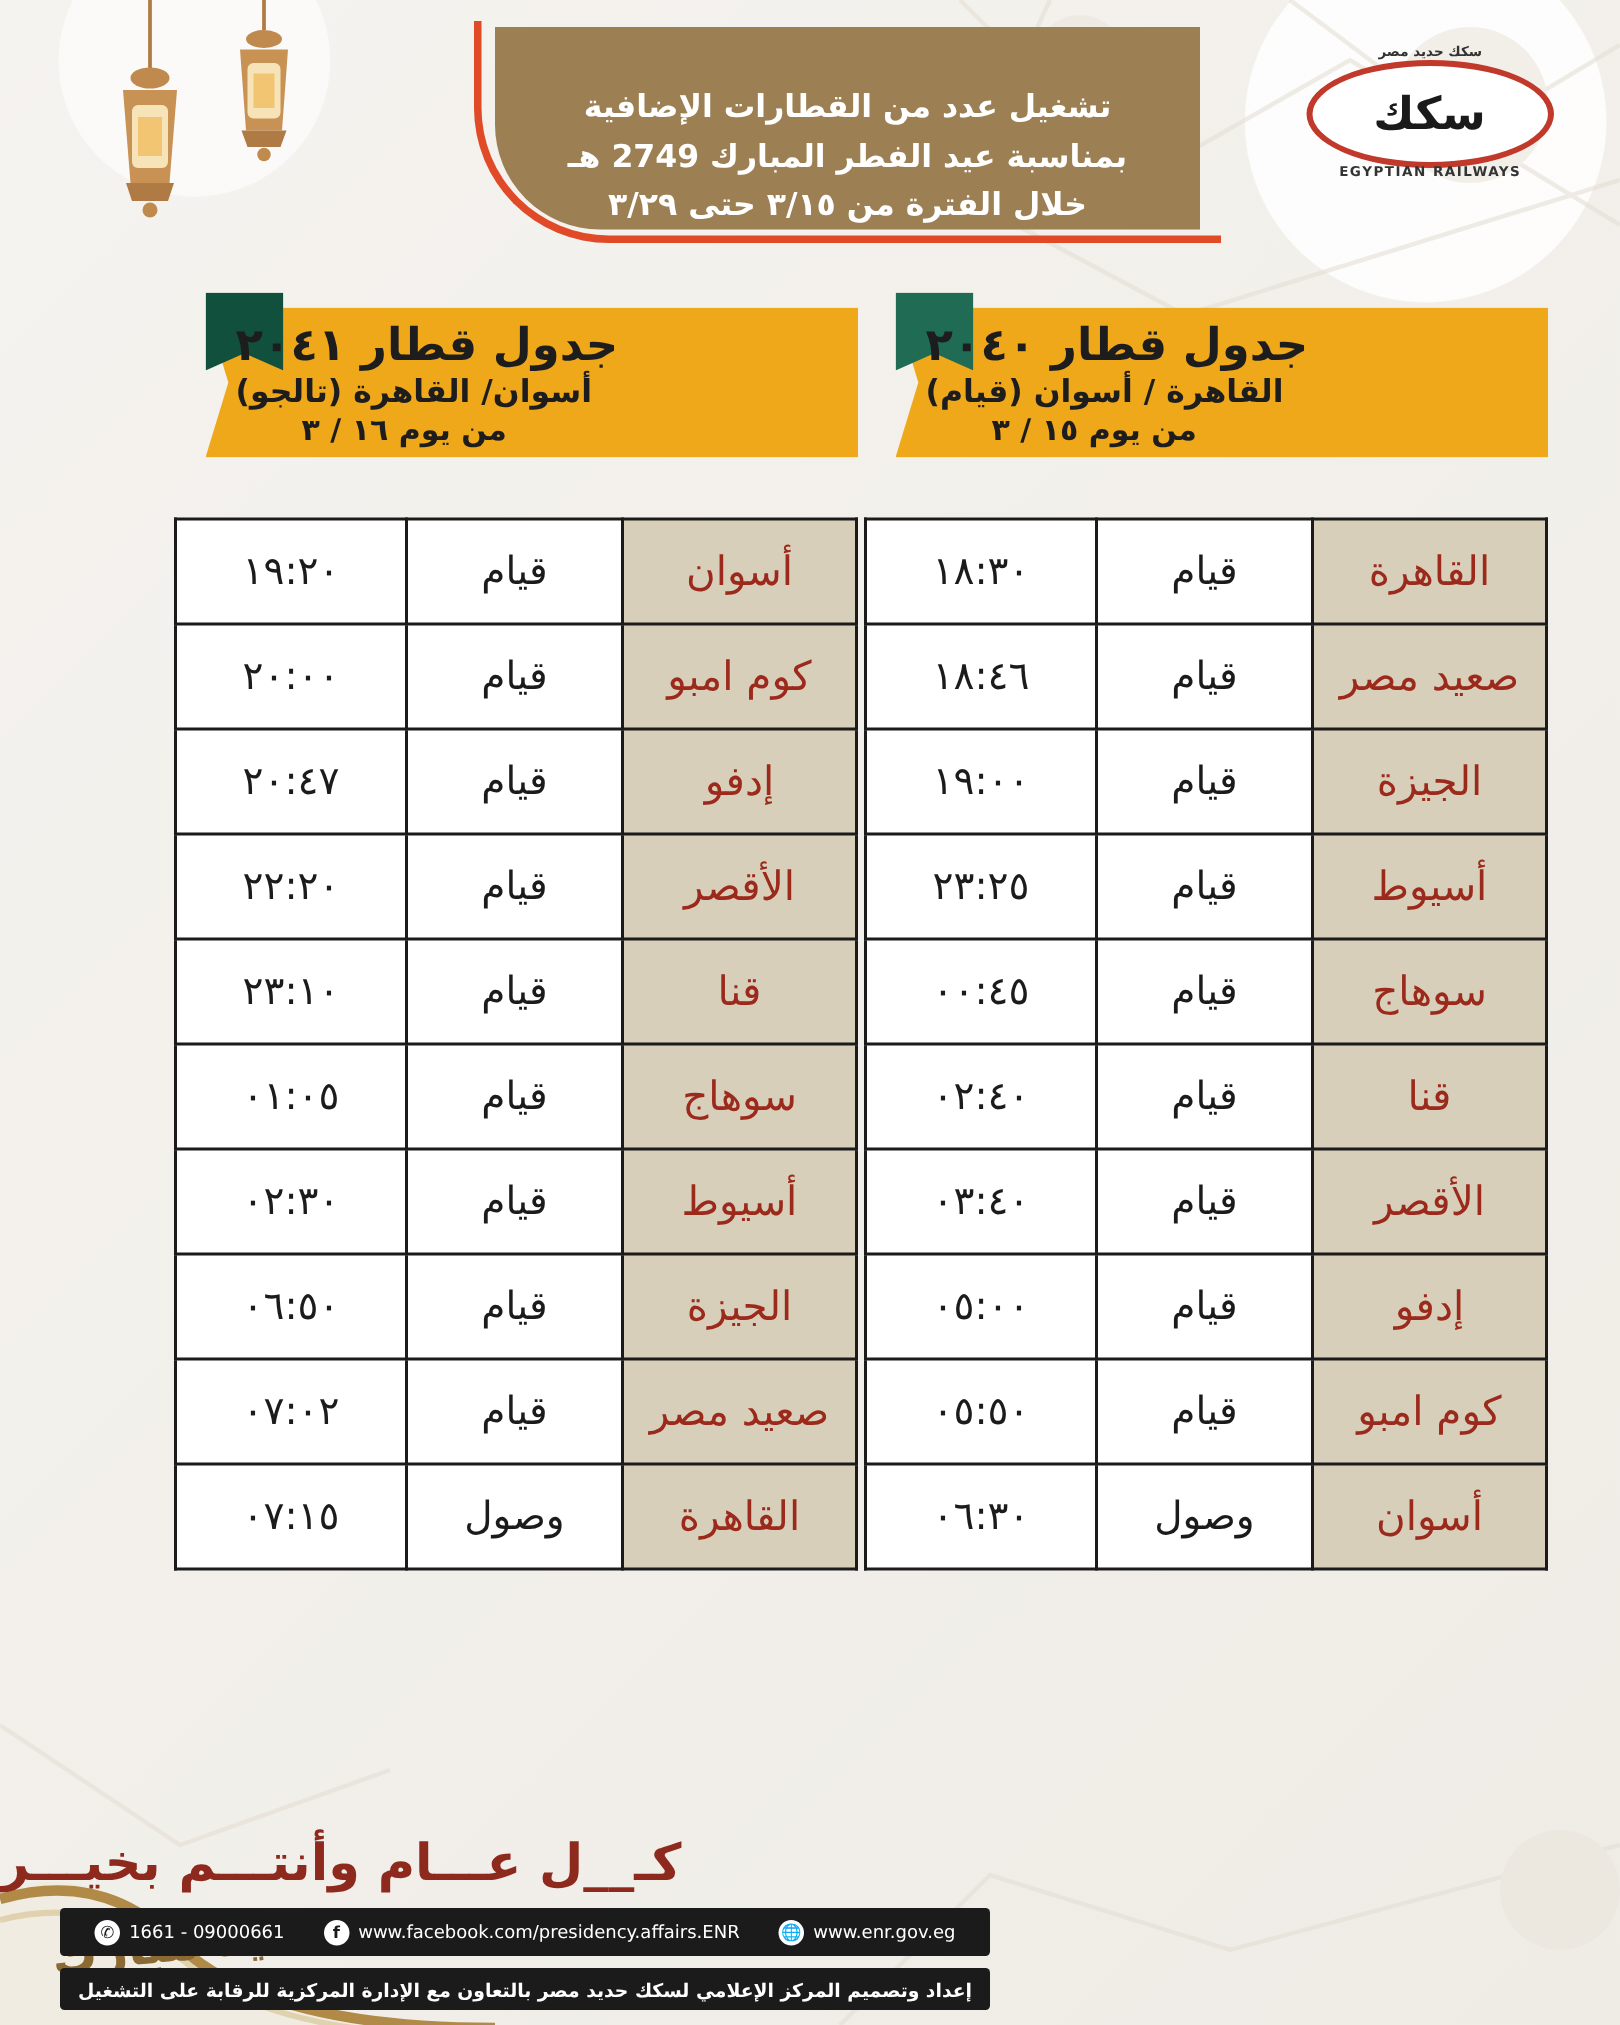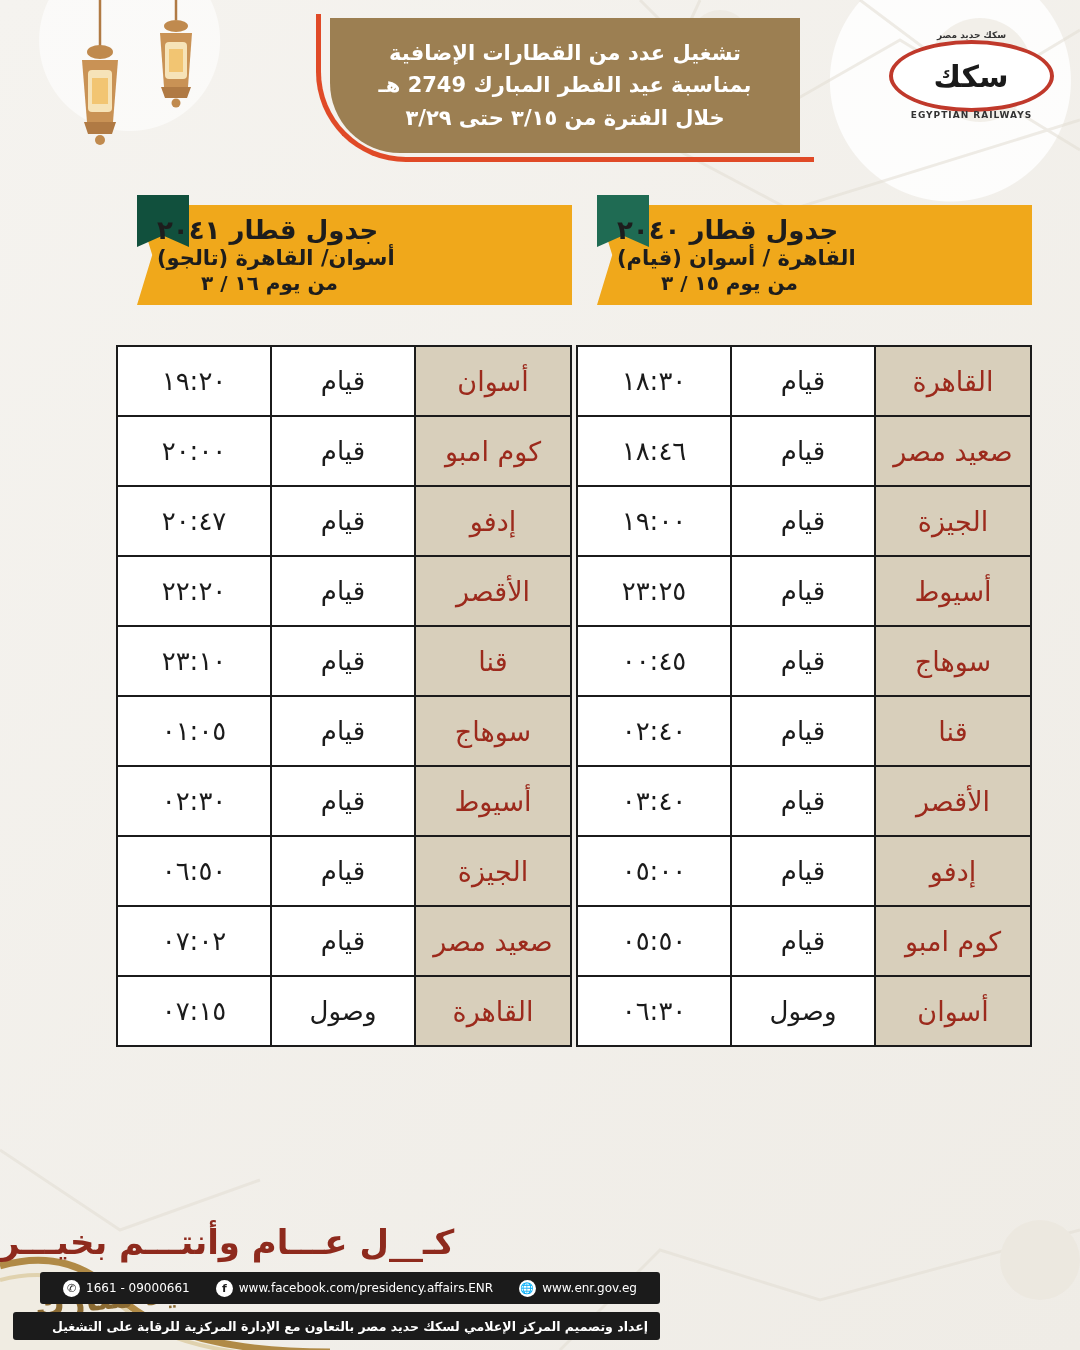--- a/index.html
+++ b/index.html
@@ -32,21 +32,21 @@
 
   
   .header {
     position: absolute;
     top: 0; left: 0; right: 0;
     height: 190px;
   }
   .logo {
     position: absolute;
     top: 22px;
-    right: 16px;
+    right: 34px;
     width: 185px;
     height: 110px;
   }
   .logo-oval {
     position: absolute;
     top: 18px; left: 10px;
     width: 165px; height: 72px;
     border: 4px solid #c0392b;
     border-radius: 50%;
     background: #ffffff;
@@ -99,21 +99,21 @@
   }
   .ribbon-box {
     position: absolute;
     top: 0; right: 0;
     width: 470px; height: 135px;
     background: #9c7f52;
     border-radius: 0 0 0 70px;
     display: flex;
     flex-direction: column;
     align-items: center;
-    justify-content: center;
+    justify-content: flex-end;
     gap: 6px;
     padding: 4px 14px;
     box-sizing: border-box;
   }
   .ribbon-box div {
     color: #ffffff;
     font-size: 21px;
     font-weight: bold;
     text-align: center;
     line-height: 1.25;
@@ -155,21 +155,21 @@
     top: 0; right: 0;
     width: 415px; height: 100px;
     display: flex;
     flex-direction: column;
     align-items: flex-end;
     justify-content: center;
     padding: 0 18px 0 0;
     box-sizing: border-box;
     gap: 1px;
   }
-  .head-text .l1 { font-size: 26px; font-weight: bold; color: #1d1d1d; }
+  .head-text .l1 { font-size: 30px; font-weight: bold; color: #1d1d1d; }
   .head-text .l2 { font-size: 21px; font-weight: bold; color: #1d1d1d; }
   .head-text .l3 { font-size: 20px; font-weight: bold; color: #1d1d1d; margin-left: 44px; }
 
   
   .sched {
     position: absolute;
     top: 345px;
     width: 442px;
     border-collapse: collapse;
     table-layout: fixed;
@@ -246,21 +246,20 @@
     width: 620px;
     height: 28px;
     background: #1b1b1b;
     border-radius: 3px;
     display: flex;
     align-items: center;
     justify-content: center;
     color: #ffffff;
     font-size: 12.5px;
     font-weight: bold;
-    padding-left: 27px;
   }
 
   .eid-corner {
     position: absolute;
     bottom: 0; left: 0;
     width: 330px; height: 230px;
     overflow: hidden;
   }
   .eid-text {
     position: absolute;

